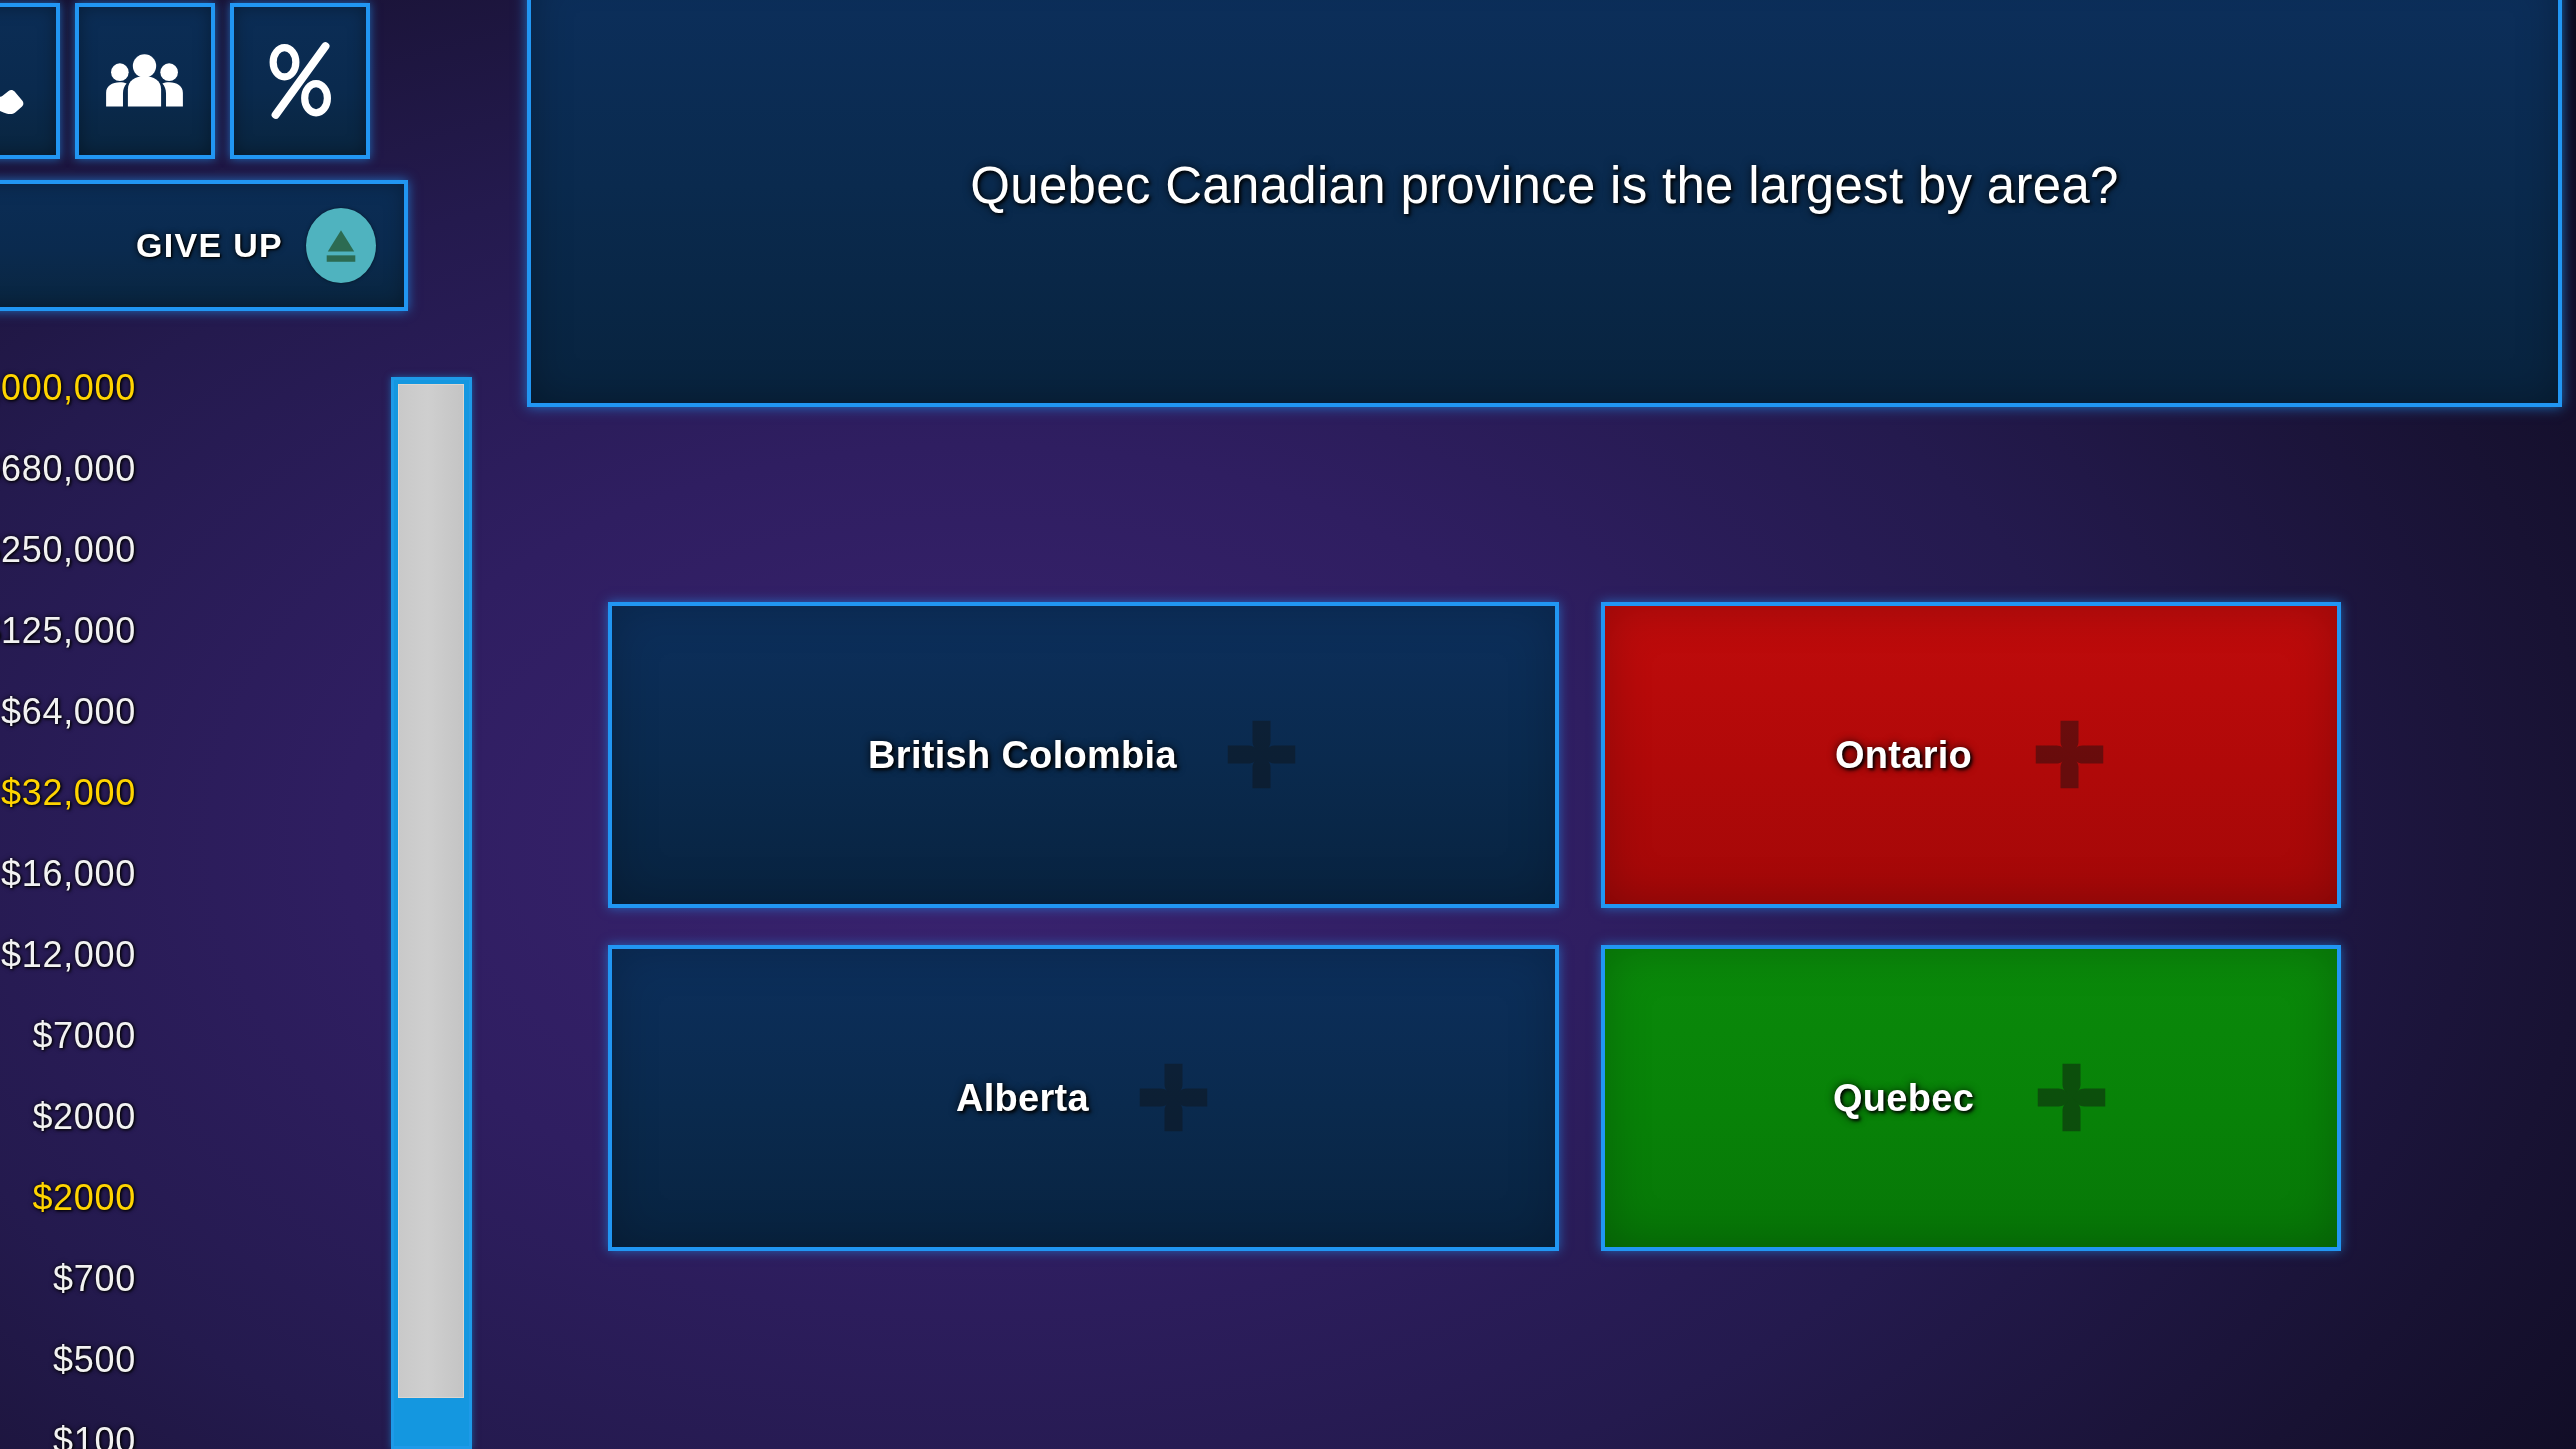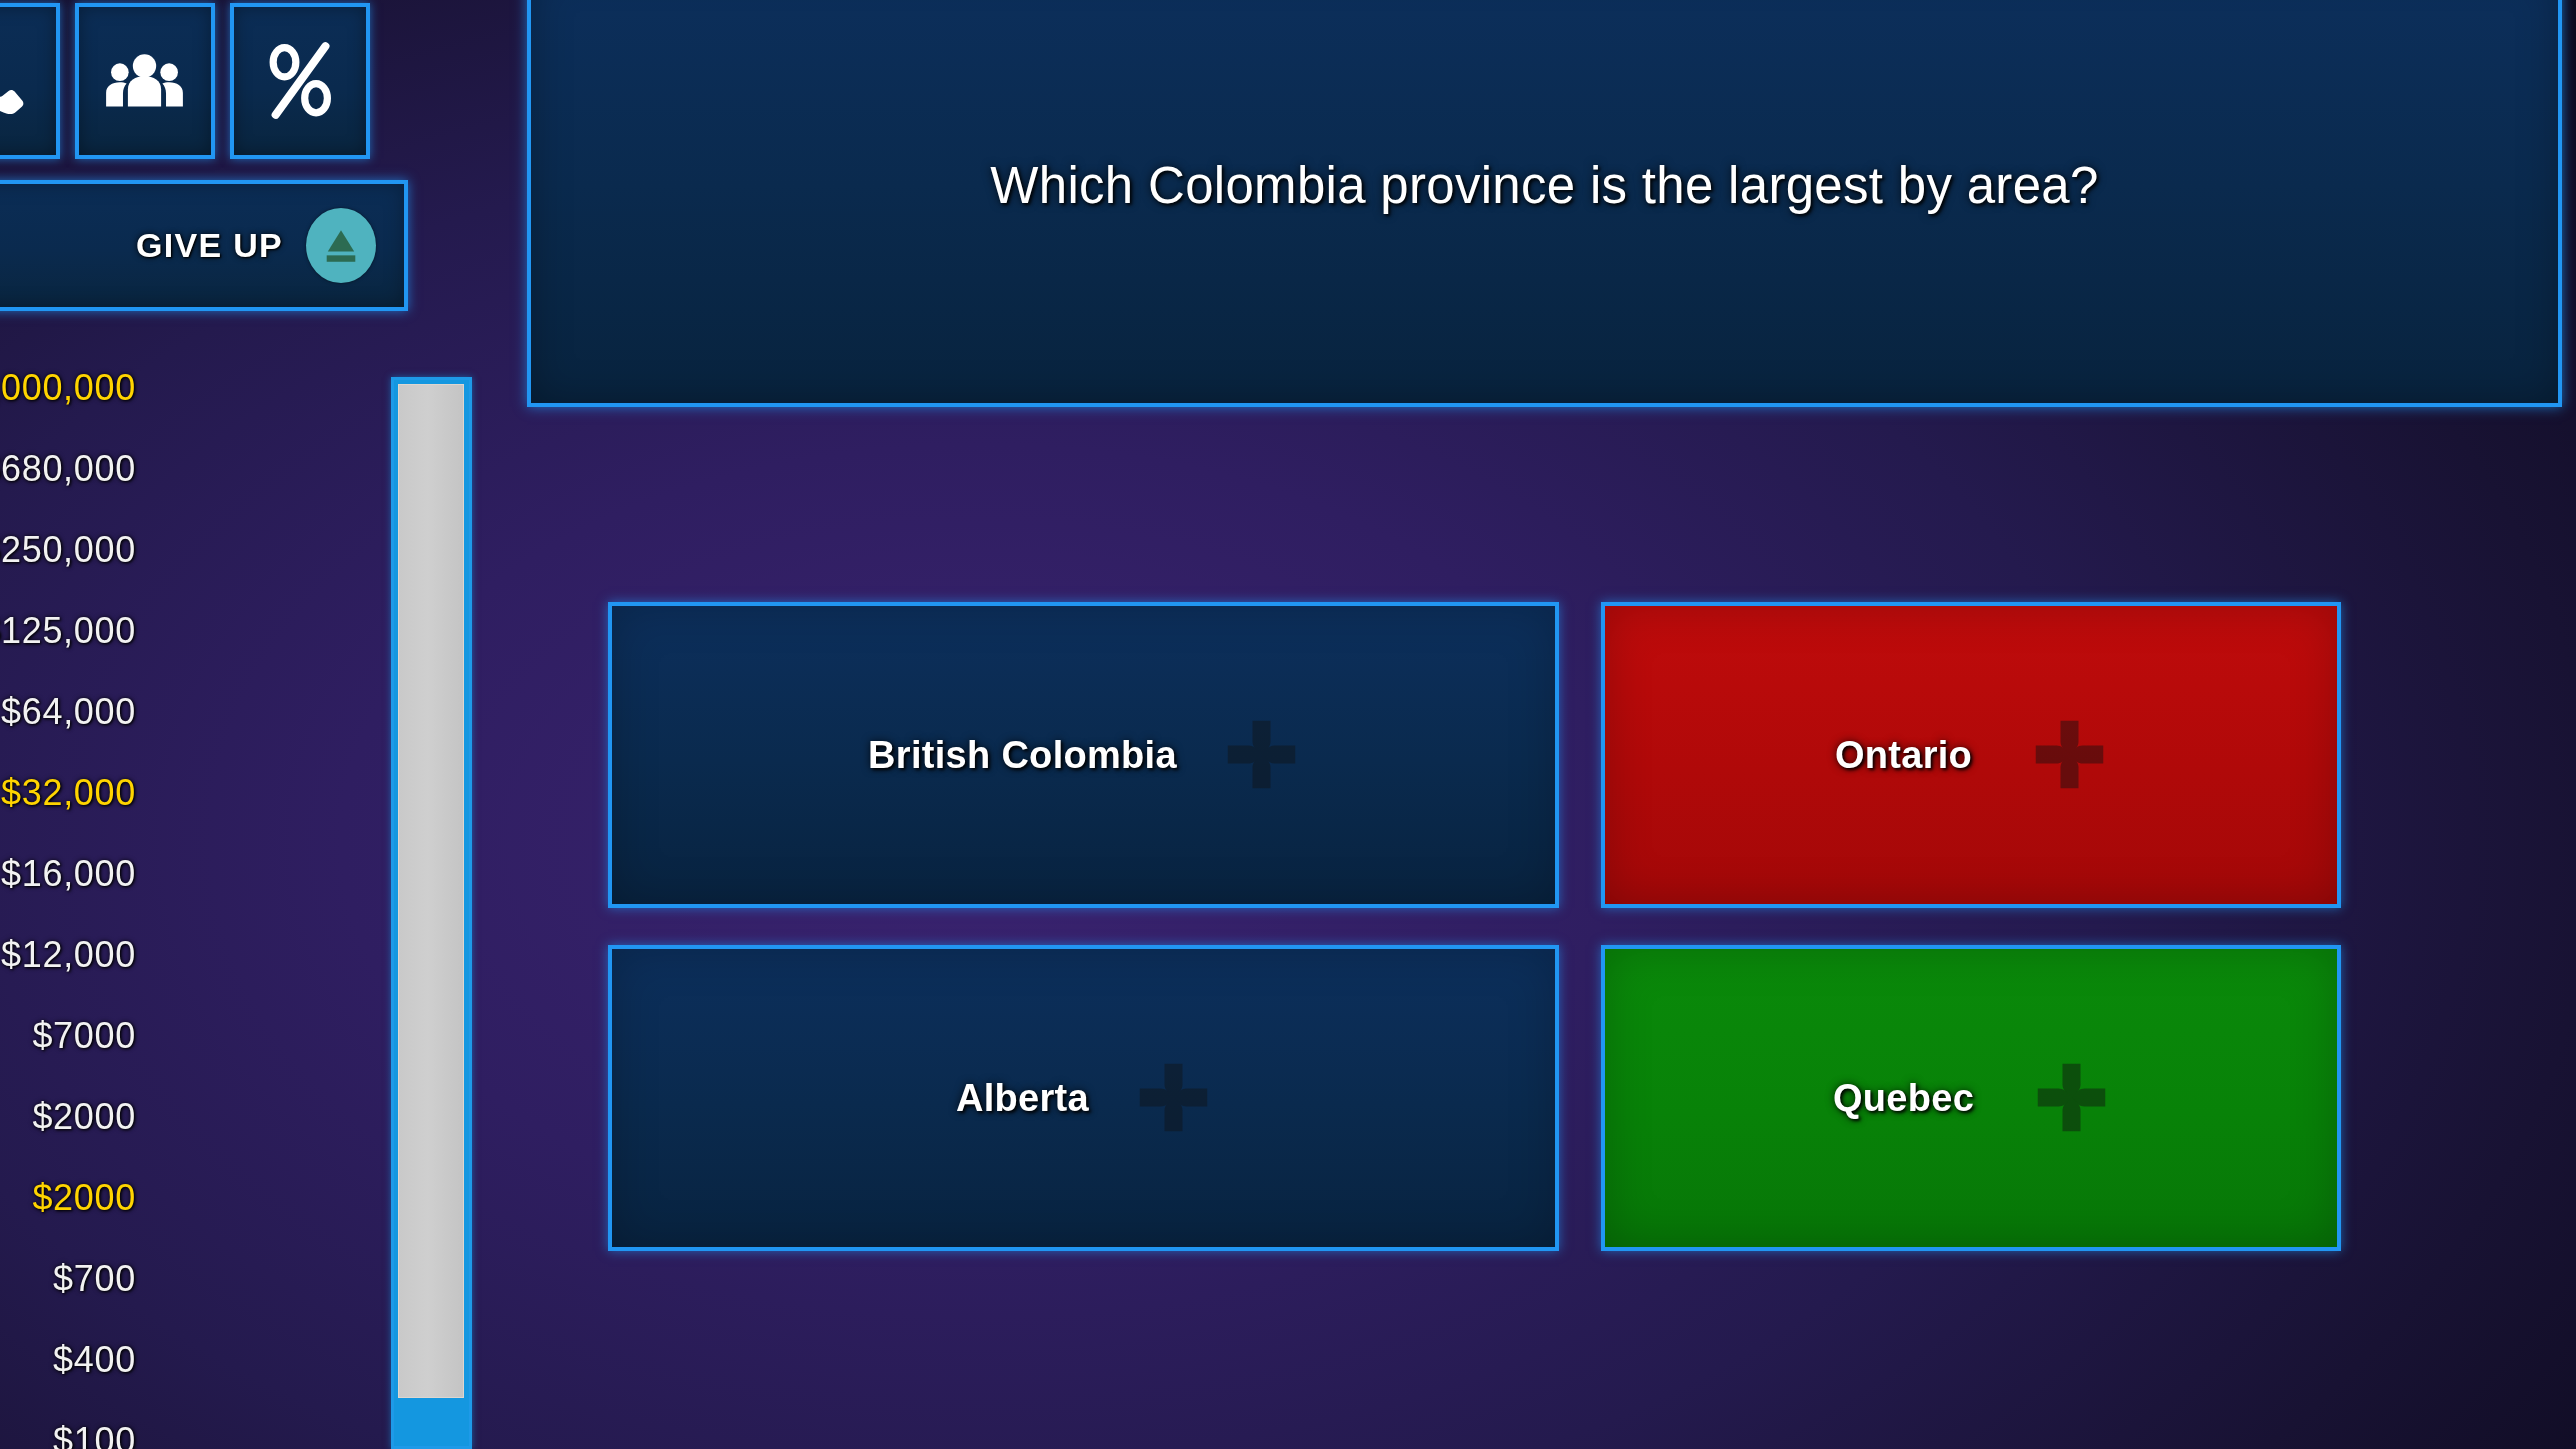--- a/index.html
+++ b/index.html
@@ -280,33 +280,33 @@
     <div class="ladder-row">
         <span class="ladder-amount">$2000</span>
       </div>
     <div class="ladder-row milestone">
         <span class="ladder-amount">$2000</span>
       </div>
     <div class="ladder-row">
         <span class="ladder-amount">$700</span>
       </div>
     <div class="ladder-row">
-        <span class="ladder-amount">$400</span>
+        <span class="ladder-amount">$500</span>
       </div>
     <div class="ladder-row">
         <span class="ladder-amount">$100</span>
       </div>
   </div>
 
   <div id="ladder-scrollbar">
     <div id="ladder-scrollbar-thumb"></div>
   </div>
 
   <div id="question-box">
-    <div id="question-text">Which Colombia province is the largest by area?</div>
+    <div id="question-text">Quebec Canadian province is the largest by area?</div>
   </div>
 
   <div id="answers-grid">
 
     <div class="answer-btn col-left state-default">
       <span class="answer-label">British Colombia</span>
       <span class="dpad-icon">
         <svg width="75" height="75" viewBox="0 0 40 40">
           <path fill="#111111" d="M15.2 2h9.6v11.2c0 2.2-1.6 4.1-3.2 5.6l-1.6 1.4-1.6-1.4c-1.6-1.5-3.2-3.4-3.2-5.6z"></path>
           <path fill="#111111" d="M38 15.2v9.6H26.8c-2.2 0-4.1-1.6-5.6-3.2l-1.4-1.6 1.4-1.6c1.5-1.6 3.4-3.2 5.6-3.2z"></path>

